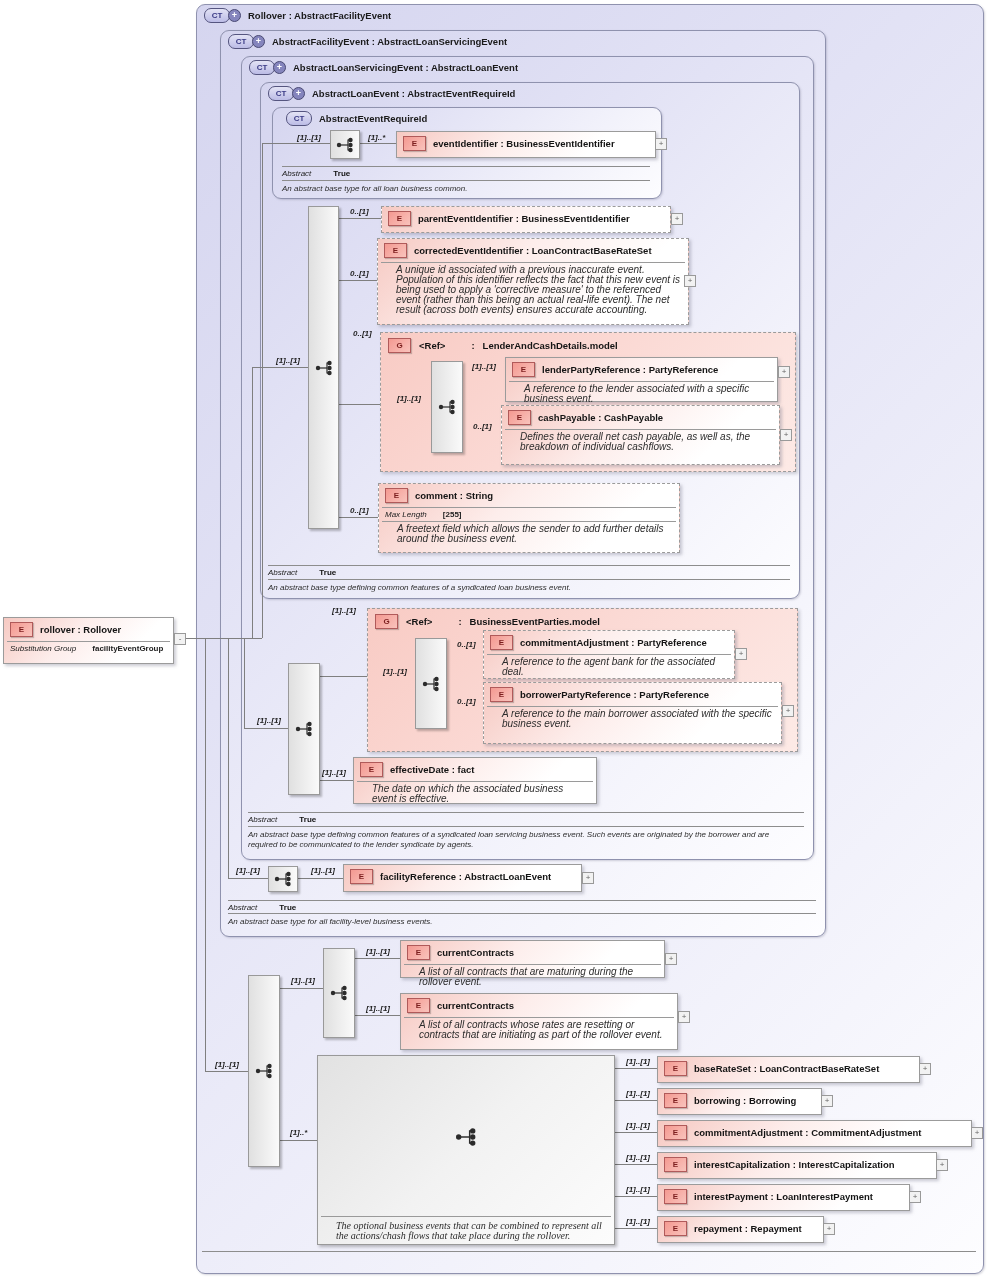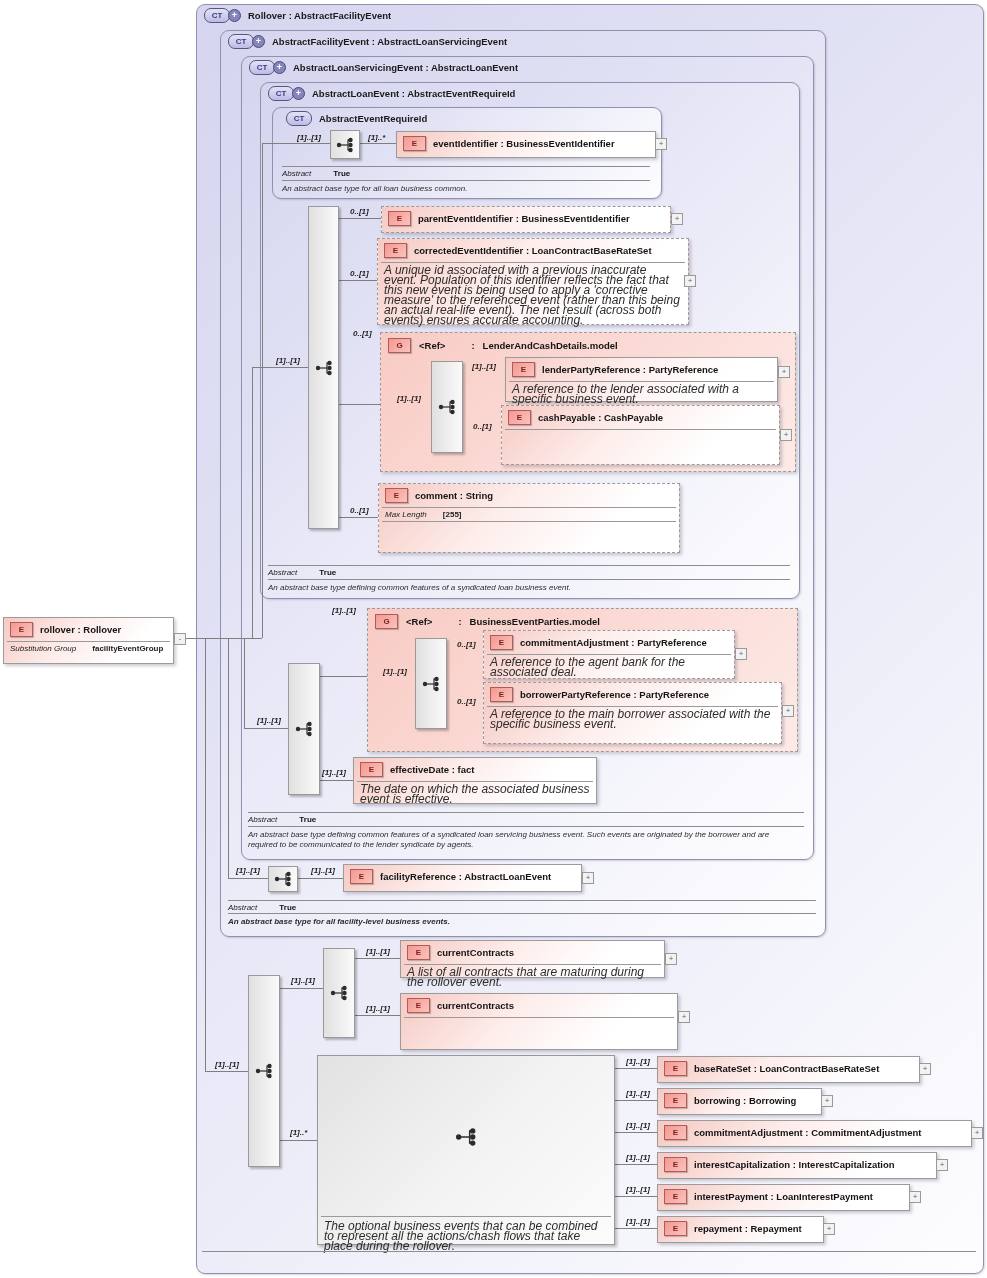--- a/index.html
+++ b/index.html
@@ -20,21 +20,21 @@
   .elem{position:absolute;border:1px solid #9b9b9b;
         background:linear-gradient(135deg,#f6c9c2 0%,#fdedeb 40%,#ffffff 75%);
         box-shadow:2px 2px 3px rgba(110,110,130,.35);}
   .elem.dashed{border-style:dashed;}
   .trow{display:flex;align-items:center;gap:7px;height:23px;padding-left:6px;white-space:nowrap;}
   .ttl{font-size:9.5px;font-weight:bold;color:#141414;}
   .eb{display:inline-flex;align-items:center;justify-content:center;width:21px;height:13px;
       border:1px solid #b05a5a;font-size:8px;font-weight:bold;color:#7c1f1f;
       background:linear-gradient(135deg,#f49991,#f9c3bc);box-shadow:1px 1px 1px rgba(0,0,0,.2);}
   .idiv{height:1px;background:#9a9a9a;margin:0 3px;}
-  .desc{font-size:12px;font-style:italic;color:#2c2c2c;line-height:10px;padding:2px 6px 2px 6px;}
+  .desc{font-size:10px;font-style:italic;color:#2c2c2c;line-height:10px;padding:2px 6px 2px 18px;}
   .facet{display:flex;gap:16px;align-items:center;font-size:8px;padding:2px 6px;}
   .facet .fl{font-style:italic;color:#222;}
   .facet .fv{font-weight:bold;color:#222;}
   
   .grp{position:absolute;border:1px dashed #9b9b9b;
        background:linear-gradient(135deg,#f8cbc4 0%,#fbd9d4 45%,#fdeae6 100%);
        box-shadow:2px 2px 3px rgba(110,110,130,.3);}
   .grp-head{display:flex;align-items:center;gap:8px;padding:5px 0 0 7px;white-space:nowrap;}
   .grp-ttl{font-size:9.5px;font-weight:bold;color:#141414;}
   
@@ -183,21 +183,21 @@
     <svg class="seqicon" width="18" height="18" viewBox="0 0 18 18">
         <use href="#seqglyph"></use>
       </svg>
   </div>
 
   <div class="bigchoice" style="left:317px;top:1055px;width:296px;height:188px;">
     <svg width="22" height="22" viewBox="0 0 18 18" style="position:absolute;left:137px;top:70px;">
         <use href="#seqglyph"></use>
       </svg>
     <div class="idiv" style="position:absolute;left:3px;right:3px;top:160px;margin:0;"></div>
-    <div class="desc" style="position:absolute;left:0;right:0;top:163px;">The optional business events that can be combined to represent all the actions/chash flows that take place during the rollover.</div>
+    <div class="desc" style="position:absolute;left:0;right:0;top:163px;font-family:Liberation Serif, serif;">The optional business events that can be combined to represent all the actions/chash flows that take place during the rollover.</div>
   </div>
 
   <div class="grp" style="left:380px;top:332px;width:414px;height:138px;">
     <div class="grp-head">
       <span class="eb">G</span>
       <span class="grp-ttl">&lt;Ref&gt;</span>
       <span class="grp-ttl" style="margin-left:18px;">:</span>
       <span class="grp-ttl">LenderAndCashDetails.model</span>
     </div>
   </div>
@@ -279,36 +279,38 @@
   <div class="pm" style="left:778px;top:366px;">
       <span>+</span>
     </div>
 
   <div class="elem dashed" style="left:501px;top:405px;width:277px;height:58px;">
     <div class="trow">
         <span class="eb">E</span>
       <span class="ttl">cashPayable : CashPayable</span>
       </div>
     <div class="idiv"></div>
+    <div class="desc">Defines the overall net cash payable, as well as, the breakdown of individual cashflows.</div>
   </div>
   <div class="pm" style="left:780px;top:429px;">
       <span>+</span>
     </div>
 
   <div class="elem dashed" style="left:378px;top:483px;width:300px;height:68px;">
     <div class="trow">
         <span class="eb">E</span>
       <span class="ttl">comment : String</span>
       </div>
     <div class="idiv"></div>
     <div class="facet">
         <span class="fl">Max Length</span>
       <span class="fv">[255]</span>
       </div>
     <div class="idiv"></div>
+    <div class="desc">A freetext field which allows the sender to add further details around the business event.</div>
   </div>
 
   <div class="elem dashed" style="left:483px;top:630px;width:250px;height:47px;">
     <div class="trow">
         <span class="eb">E</span>
       <span class="ttl">commitmentAdjustment : PartyReference</span>
       </div>
     <div class="idiv"></div>
     <div class="desc">A reference to the agent bank for the associated deal.</div>
   </div>
@@ -358,20 +360,21 @@
   <div class="pm" style="left:665px;top:953px;">
       <span>+</span>
     </div>
 
   <div class="elem" style="left:400px;top:993px;width:276px;height:55px;">
     <div class="trow">
         <span class="eb">E</span>
       <span class="ttl">currentContracts</span>
       </div>
     <div class="idiv"></div>
+    <div class="desc">A list of all contracts whose rates are resetting or contracts that are initiating as part of the rollover event.</div>
   </div>
   <div class="pm" style="left:678px;top:1011px;">
       <span>+</span>
     </div>
 
   <div class="elem" style="left:657px;top:1056px;width:261px;height:25px;">
     <div class="trow">
         <span class="eb">E</span>
       <span class="ttl">baseRateSet : LoanContractBaseRateSet</span>
       </div>
@@ -445,21 +448,21 @@
   <div class="thin" style="left:248px;top:812px;width:556px;"></div>
   <div class="absrow" style="left:248px;top:815px;">
     <span class="al">Abstract</span><span class="av">True</span></div>
   <div class="thin" style="left:248px;top:826px;width:556px;"></div>
   <div class="adesc" style="left:248px;top:830px;width:550px;">An abstract base type defining common features of a syndicated loan servicing business event. Such events are originated by the borrower and are required to be communicated to the lender syndicate by agents.</div>
 
   <div class="thin" style="left:228px;top:900px;width:588px;"></div>
   <div class="absrow" style="left:228px;top:903px;">
     <span class="al">Abstract</span><span class="av">True</span></div>
   <div class="thin" style="left:228px;top:913px;width:588px;"></div>
-  <div class="adesc" style="left:228px;top:917px;width:580px;font-weight:bold;">An abstract base type for all facility-level business events.</div>
+  <div class="adesc" style="left:228px;top:917px;width:580px;">An abstract base type for all facility-level business events.</div>
 
   <div class="thin" style="left:202px;top:1251px;width:774px;"></div>
 
   <div class="card" style="left:297px;top:133px;">[1]..[1]</div>
   <div class="card" style="left:368px;top:133px;">[1]..*</div>
   <div class="card" style="left:350px;top:207px;">0..[1]</div>
   <div class="card" style="left:350px;top:269px;">0..[1]</div>
   <div class="card" style="left:353px;top:329px;">0..[1]</div>
   <div class="card" style="left:397px;top:394px;">[1]..[1]</div>
   <div class="card" style="left:472px;top:362px;">[1]..[1]</div>

